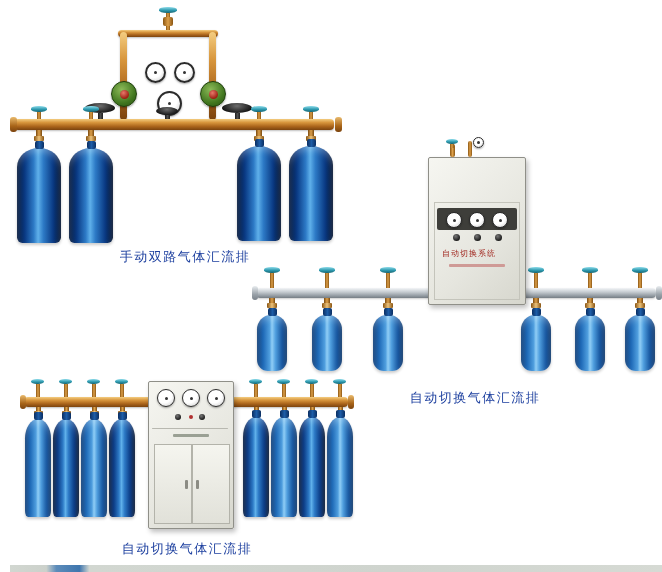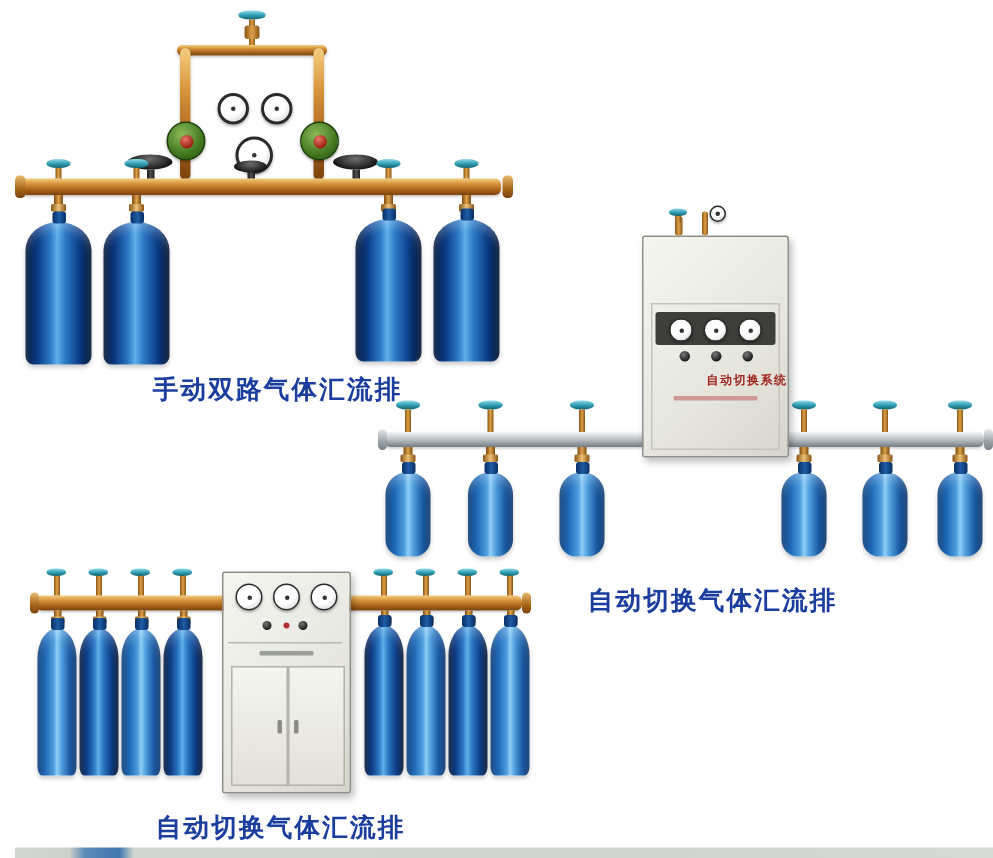--- a/index.html
+++ b/index.html
@@ -1,19 +1,19 @@
 <!DOCTYPE html>
 <html style="--caption-blue: #1b3e9e; --brass: #c07820; --silver: #b8bcc0; --cylinder-dark: #0a3a84; --cylinder-light: #4f9ede; --valve-teal: #2e9ab0; --cabinet: #efefe9; --page-bg: #ffffff;"><head>
 <meta charset="utf-8">
 <style>
   html,body{margin:0;padding:0}
   body{font-family:"Liberation Sans","DejaVu Sans",sans-serif;background:#fff}
   #canvas{position:relative;width:662px;height:572px;background:var(--page-bg,#ffffff);overflow:hidden}
   .scene{position:absolute}
-  .caption{position:absolute;color:var(--caption-blue,#1b3e9e);font-weight:700;font-size:17px;letter-spacing:1.5px;text-align:center;white-space:nowrap}
+  .caption{position:absolute;color:var(--caption-blue,#1b3e9e);font-weight:400;font-size:13px;letter-spacing:1.5px;text-align:center;white-space:nowrap}
   .pipe-brass{position:absolute;background:linear-gradient(180deg,#f4cd80 0%,#d7953c 32%,#aa641b 68%,#7b430e 100%);border-radius:4px;box-shadow:0 1px 2px rgba(0,0,0,.25)}
   .pipe-silver{position:absolute;background:linear-gradient(180deg,#f3f5f7 0%,#c6ccd1 40%,#939ba2 78%,#757d84 100%);border-radius:4px;box-shadow:0 1px 2px rgba(0,0,0,.2)}
   .pipe-cap{position:absolute;background:linear-gradient(180deg,#e9ba6c 0%,#a86418 60%,#7b430e 100%);border-radius:3px}
   .pipe-cap.silver{background:linear-gradient(180deg,#e8ecef,#9aa2a9 60%,#7a828a)}
   .stub-brass{position:absolute;background:linear-gradient(90deg,#8a5512,#dda04a 50%,#8a5512);border-radius:2px}
   .tvalve{position:absolute;background:linear-gradient(180deg,#8fdcea,#2e9ab0 55%,#15636f);border-radius:45%}
   .tvalve::after{content:"";position:absolute;left:50%;top:100%;width:4px;height:var(--stem,10px);margin-left:-2px;background:linear-gradient(90deg,#8a5512,#dda04a 50%,#8a5512)}
   .handwheel{position:absolute;background:radial-gradient(ellipse at 50% 30%,#6e6e6e,#161616 72%);border-radius:50%}
   .handwheel::after{content:"";position:absolute;left:50%;top:100%;width:5px;height:var(--stem,8px);margin-left:-2.5px;background:linear-gradient(90deg,#1c1c1c,#4e4e4e 50%,#1c1c1c)}
   .connector{position:absolute;width:6px;background:linear-gradient(90deg,#7a4a10,#dda04a 50%,#7a4a10)}
@@ -25,21 +25,21 @@
   .regulator::after{content:"";position:absolute;left:50%;top:50%;width:9px;height:9px;margin:-4.5px 0 0 -4.5px;background:radial-gradient(circle at 38% 32%,#e8786a,#9c1f12 70%);border-radius:50%}
   .cyl{position:absolute;border-radius:50% 50% 12% 12% / 20% 20% 6% 6%;box-shadow:inset 0 4px 6px rgba(255,255,255,.25),0 2px 3px rgba(0,0,0,.2)}
   .cyl::before{content:"";position:absolute;top:-7px;left:50%;width:9px;height:8px;margin-left:-4.5px;background:linear-gradient(90deg,#0a2e62,#1d5ca6 50%,#0a2e62);border-radius:2px}
   .cyl-dark{background:linear-gradient(90deg,#03173a 0%,#0a3a84 18%,#2d7ac6 38%,#5fb0ea 48%,#2d7ac6 60%,#0a3a84 82%,#02122e 100%)}
   .cyl-med{background:linear-gradient(90deg,#0b3a74 0%,#1d68b6 20%,#4f9ede 42%,#90cef6 50%,#4f9ede 62%,#15549e 84%,#0a3468 100%)}
   .cyl-round{border-radius:46% 46% 36% 36% / 26% 26% 20% 20%}
   .cabinet{position:absolute;background:linear-gradient(135deg,#f6f6f1 0%,#e6e6df 60%,#d6d6cd 100%);border:1px solid #8f8f88;border-radius:2px;box-shadow:2px 3px 5px rgba(0,0,0,.25)}
   .cab-panel{position:absolute;border:1px solid #c4c4bb}
   .cab-dark{position:absolute;background:#3e3e3a;border-radius:2px}
   .knob-dark{position:absolute;border-radius:50%;background:radial-gradient(circle at 38% 32%,#777,#161616 75%)}
-  .cab-label{position:absolute;left:0;right:0;text-align:right;font-size:8px;font-weight:700;color:#a12820;letter-spacing:1px;white-space:nowrap}
+  .cab-label{position:absolute;left:0;right:16px;text-align:center;font-size:8px;font-weight:400;color:#a12820;letter-spacing:1px;white-space:nowrap}
   .smudge{position:absolute;border-radius:1px}
   .door{position:absolute;border:1px solid #b3b3aa;background:linear-gradient(180deg,#f5f5ef,#e1e1d9)}
   .door::after{content:"";position:absolute;top:45%;width:3px;height:9px;background:#8c8c84;border-radius:1px}
   .door.left::after{right:3px}
   .door.right::after{left:3px}
   .strip{position:absolute;background:linear-gradient(90deg,#ffffff 0%,#ffffff 1.5%,#d2d7d1 1.5%,#ccd1cb 7%,#5d8cba 8.5%,#3f76ae 12%,#d2d7d1 13.5%,#cfd4ce 60%,#d6dad4 100%)}
 </style>
 </head>
 <body>
 

